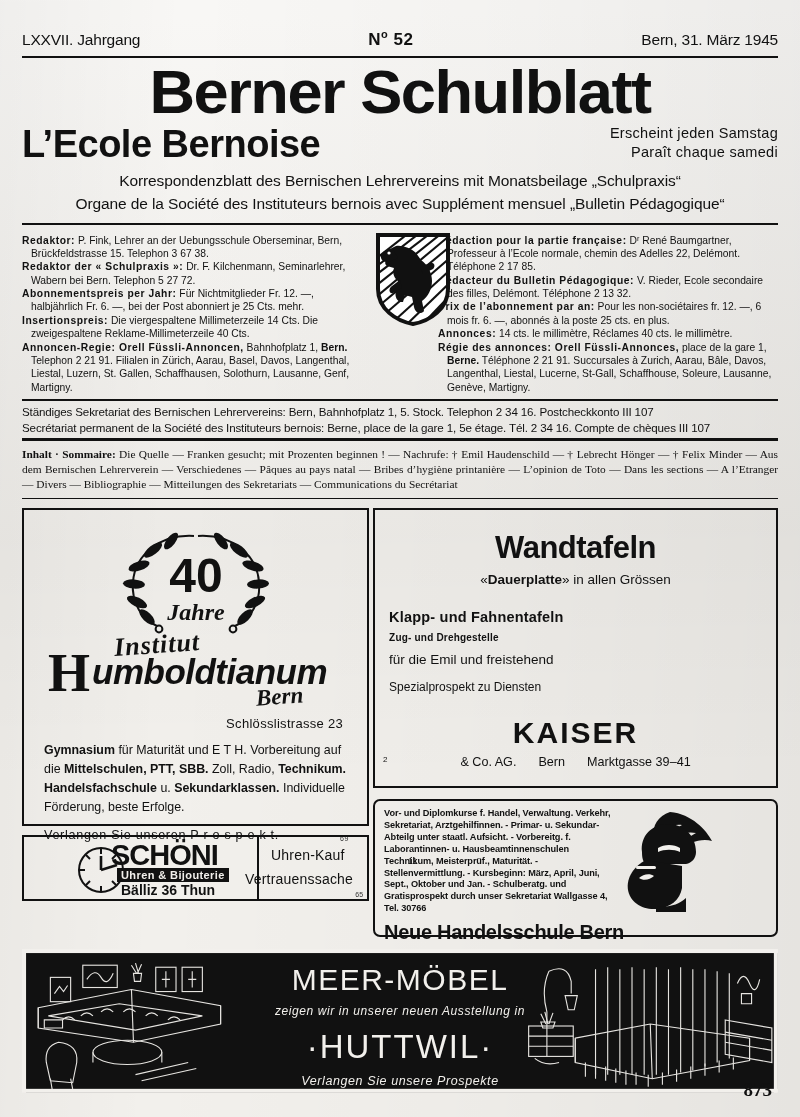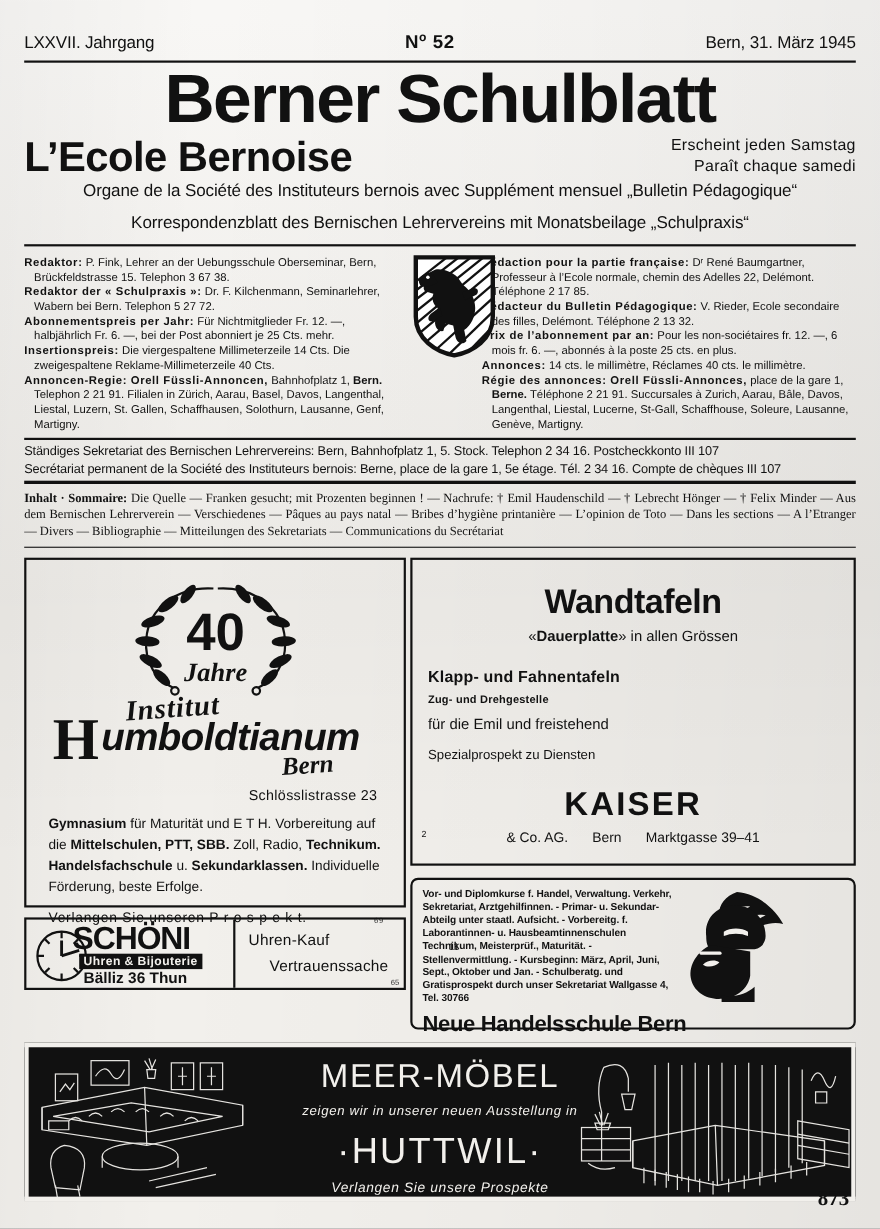--- a/index.html
+++ b/index.html
@@ -159,21 +159,21 @@
     font-size: 23px;
     transform: rotate(-4deg);
   }
   .hb-addr { text-align: right; font-size: 13px; margin-top: 14px; padding-right: 12px; letter-spacing: 0.3px; }
   .hb-body { font-size: 12.4px; line-height: 1.55; margin-top: 10px; padding: 0 8px; }
   .hb-body b { font-weight: bold; }
   .hb-pros { font-size: 12.6px; margin-top: 10px; padding: 0 8px; letter-spacing: 0.7px; position: relative; }
   .adref { font-size: 7px; color: #333; position: absolute; right: 6px; bottom: 0; }
 
   
-  .ad-schoeni { margin-top: 9px; height: 62px; display: flex; align-items: stretch; }
+  .ad-schoeni { margin-top: 9px; height: 62px; display: flex; align-items: stretch; padding-left: 45px; }
   .sch-left { width: 188px; position: relative; border-right: 2px solid #111; }
   .sch-clock { position: absolute; left: 4px; top: 6px; }
   .sch-word {
     position: absolute; left: 42px; top: 2px;
     font-weight: bold; font-size: 29px; letter-spacing: -1px;
     font-family: "Liberation Sans", sans-serif;
   }
   .sch-bar {
     position: absolute; left: 48px; top: 31px;
     background: #111; color: #f2f0ec;
@@ -249,22 +249,22 @@
 
   <div class="masthead">
     <div class="mast-main">Berner Schulblatt</div>
     <div class="mast-sub-row">
       <div class="mast-fr">L’Ecole Bernoise</div>
       <div class="mast-note">
         <div>Erscheint jeden Samstag</div>
         <div>Paraît chaque samedi</div>
       </div>
     </div>
+    <div class="mast-desc">Korrespondenzblatt des Bernischen Lehrervereins mit Monatsbeilage „Schulpraxis“</div>
     <div class="mast-desc" style="margin-top:1px">Organe de la Société des Instituteurs bernois avec Supplément mensuel „Bulletin Pédagogique“</div>
-    <div class="mast-desc">Korrespondenzblatt des Bernischen Lehrervereins mit Monatsbeilage „Schulpraxis“</div>
   </div>
 
   <div class="rule-thick" style="margin-top:7px"></div>
 
   <div class="info-wrap">
 
     <div class="info-col left">
       <p><b class="sp">Redaktor:</b><span> P. Fink, Lehrer an der Uebungsschule Oberseminar, Bern, Brückfeldstrasse 15. Telephon 3 67 38.</span></p>
       <p><b class="sp">Redaktor der « Schulpraxis »:</b><span> Dr. F. Kilchenmann, Seminarlehrer, Wabern bei Bern. Telephon 5 27 72.</span></p>
       <p><b class="sp">Abonnementspreis per Jahr:</b><span> Für Nichtmitglieder Fr. 12. —, halbjährlich Fr. 6. —, bei der Post abonniert je 25 Cts. mehr.</span></p>

